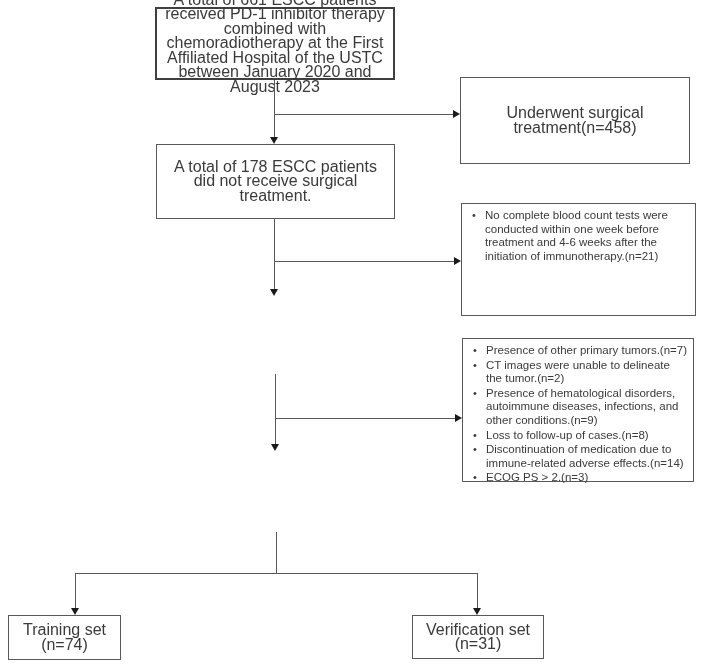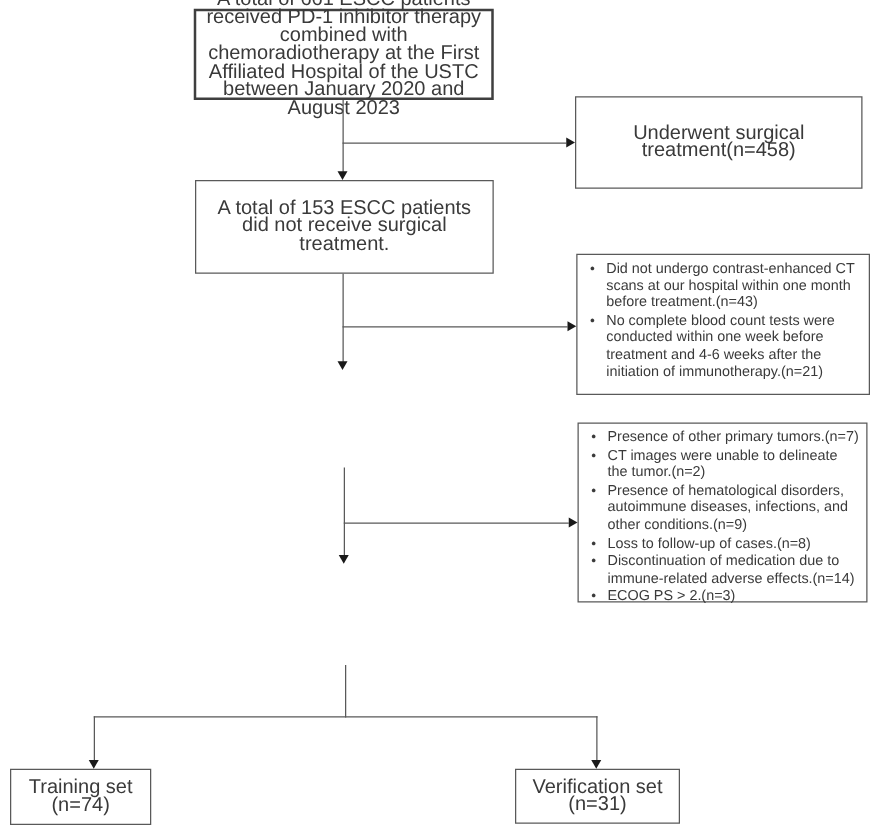--- a/index.html
+++ b/index.html
@@ -65,40 +65,39 @@
 </head>
 <body>
 
 <div id="canvas">
 
   <div class="fbox main" style="left:155px;top:7px;width:240px;height:73px;">
     <span>A total of 661 ESCC patients received PD-1 inhibitor therapy combined with chemoradiotherapy at the First Affiliated Hospital of the USTC between January 2020 and August 2023</span>
   </div>
 
   <div class="fbox" style="left:156px;top:144px;width:239px;height:75px;">
-    <span>A total of 153 ESCC patients did not receive surgical treatment.</span>
+    <span>A total of 178 ESCC patients did not receive surgical treatment.</span>
   </div>
 
 
 
   <div class="fbox" style="left:8px;top:615px;width:113px;height:45px;">
     <span>Training set (n=74)</span>
   </div>
 
   <div class="fbox" style="left:412px;top:615px;width:132px;height:44px;">
     <span>Verification set (n=31)</span>
   </div>
 
-  <div class="fbox" style="left:460px;top:77px;width:230px;height:74px;">
+  <div class="fbox" style="left:460px;top:77px;width:230px;height:87px;">
     <span>Underwent surgical treatment(n=458)</span>
   </div>
 
   <div class="lbox" style="left:461px;top:203px;width:235px;height:113px;">
     <ul>
-      <li>Did not undergo contrast-enhanced CT scans at our hospital within one month before treatment.(n=43)</li>
       <li>No complete blood count tests were conducted within one week before treatment and 4-6 weeks after the initiation of immunotherapy.(n=21)</li>
     </ul>
   </div>
 
   <div class="lbox" style="left:462px;top:338px;width:232px;height:144px;">
     <ul>
       <li>Presence of other primary tumors.(n=7)</li>
       <li>CT images were unable to delineate the tumor.(n=2)</li>
       <li>Presence of hematological disorders, autoimmune diseases, infections, and other conditions.(n=9)</li>
       <li>Loss to follow-up of cases.(n=8)</li>

